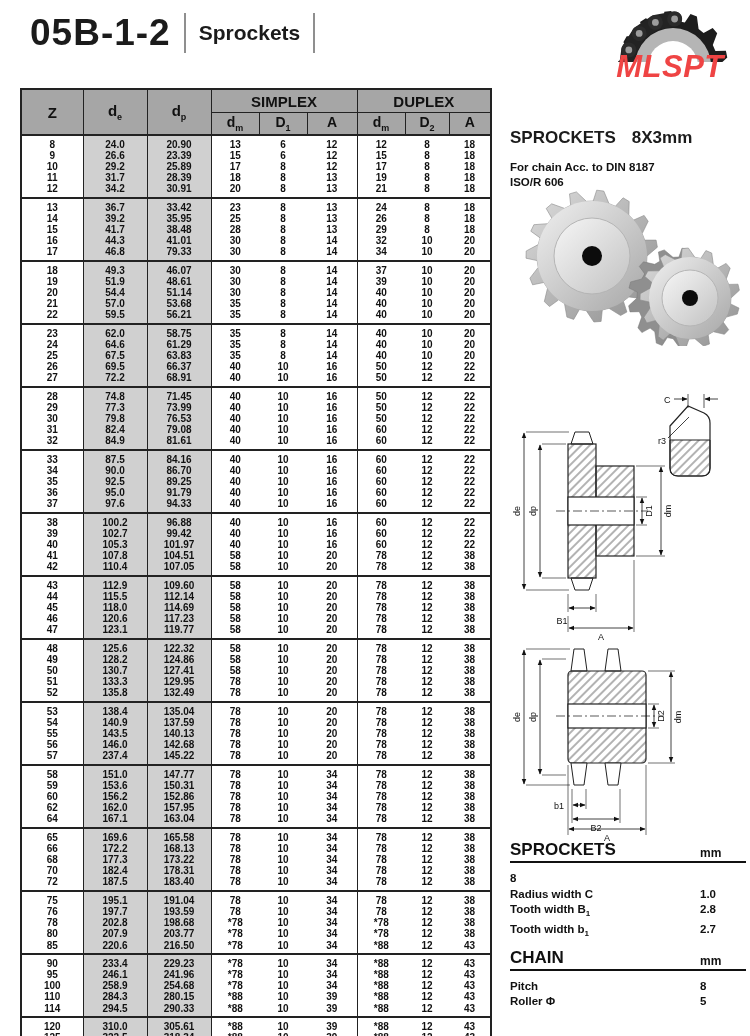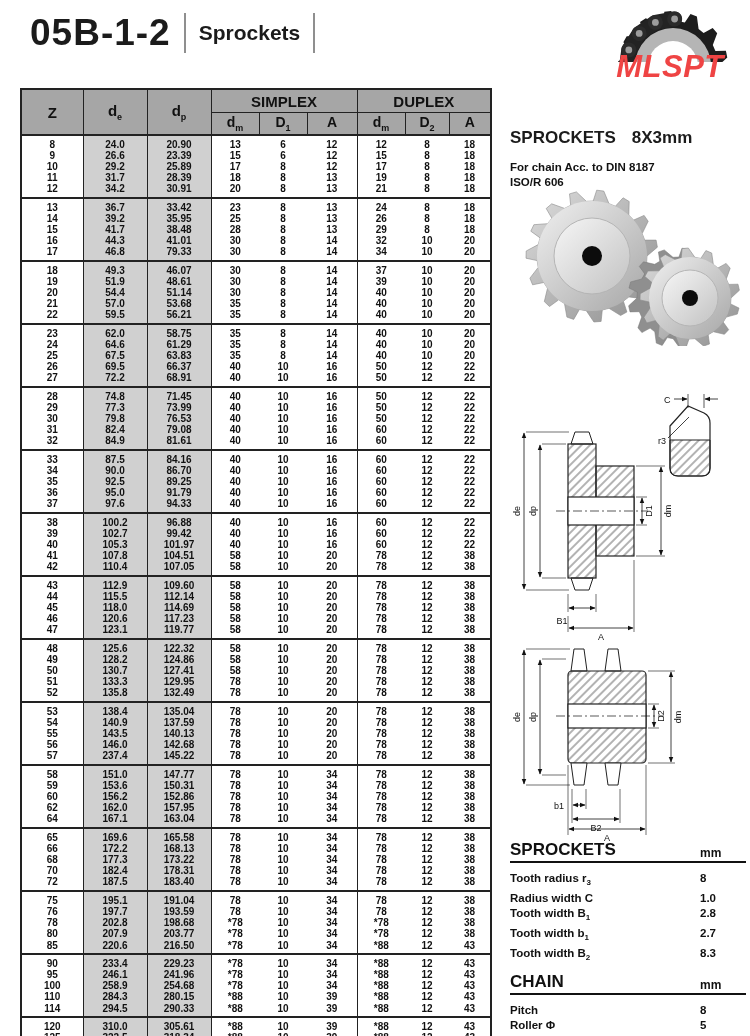--- a/index.html
+++ b/index.html
@@ -1080,39 +1080,34 @@
       </g>
     </svg>
 
     <div class="specs-block">
       <div class="spec-header">
         <span class="spec-title">SPROCKETS</span>
         <span class="spec-unit">mm</span>
       </div>
       <div class="spec-list">
           <div class="spec-row">
-            <span class="spec-label">Tooth radius r<sub>3</sub></span>
             <span class="spec-value">8</span>
           </div>
           <div class="spec-row">
             <span class="spec-label">Radius width C</span>
             <span class="spec-value">1.0</span>
           </div>
           <div class="spec-row">
             <span class="spec-label">Tooth width B<sub>1</sub></span>
             <span class="spec-value">2.8</span>
           </div>
           <div class="spec-row">
             <span class="spec-label">Tooth width b<sub>1</sub></span>
             <span class="spec-value">2.7</span>
           </div>
-          <div class="spec-row">
-            <span class="spec-label">Tooth width B<sub>2</sub></span>
-            <span class="spec-value">8.3</span>
-          </div>
         </div>
 
       <div class="spec-header chain-header">
         <span class="spec-title">CHAIN</span>
         <span class="spec-unit">mm</span>
       </div>
       <div class="spec-list">
           <div class="spec-row">
             <span class="spec-label">Pitch</span>
             <span class="spec-value">8</span>

